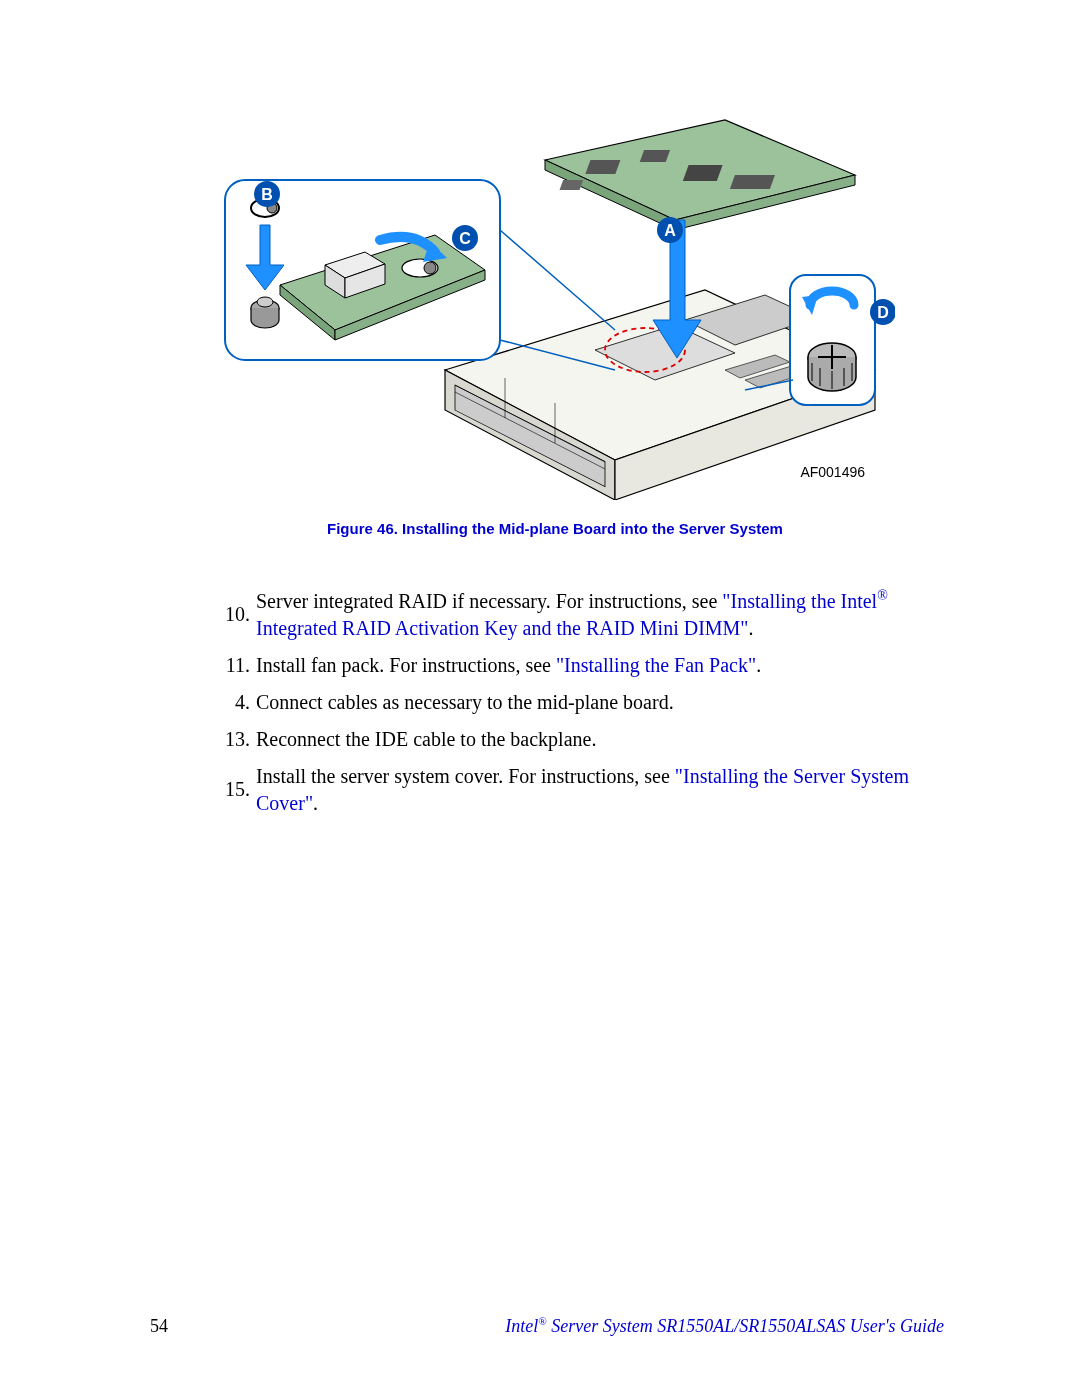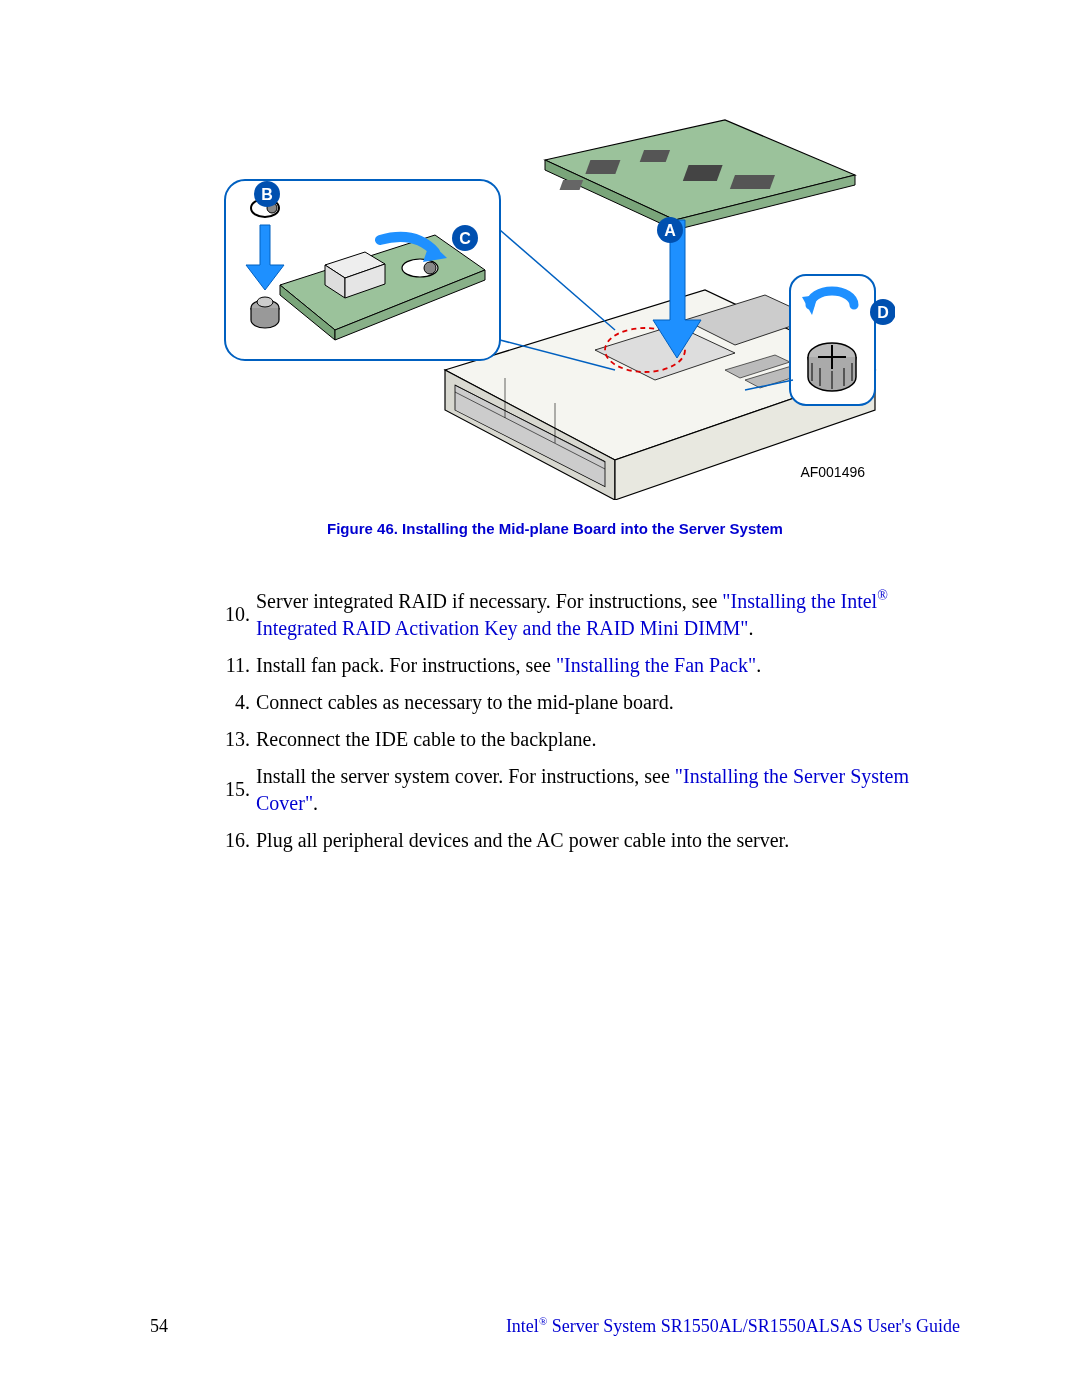--- a/index.html
+++ b/index.html
@@ -64,32 +64,33 @@
   .step-text {
     flex: 1;
   }
   .link {
     color: #0000d0;
   }
   .footer {
     position: absolute;
     bottom: 60px;
     left: 150px;
-    right: 120px;
+    right: 136px;
     display: flex;
     justify-content: space-between;
     align-items: baseline;
     font-size: 18px;
   }
   .footer-page {
     color: #000;
     font-family: "Times New Roman", Times, serif;
   }
   .footer-title {
     color: #0000d0;
+    font-style: italic;
     font-family: "Times New Roman", Times, serif;
   }
   .footer-title sup {
     font-size: 11px;
     vertical-align: super;
   }
   .reg {
     font-size: 14px;
     vertical-align: super;
   }
@@ -226,24 +227,20 @@
         <div class="step-text"><span>Connect cables as necessary to the mid-plane board.</span></div>
       </div>
       <div class="step">
         <div class="step-num">13.</div>
         <div class="step-text"><span>Reconnect the IDE cable to the backplane.</span></div>
       </div>
       <div class="step">
         <div class="step-num">15.</div>
         <div class="step-text"><span>Install the server system cover. For instructions, see </span><span class="link">"Installing the Server System Cover"</span><span>.</span></div>
       </div>
-      <div class="step">
-        <div class="step-num">16.</div>
-        <div class="step-text"><span>Plug all peripheral devices and the AC power cable into the server.</span></div>
-      </div>
     </div>
 
   <div class="footer">
     <span class="footer-page">54</span>
     <span class="footer-title">
       <span>Intel</span><sup>®</sup><span> Server System SR1550AL/SR1550ALSAS User's Guide</span>
     </span>
   </div>
 
 </div>

